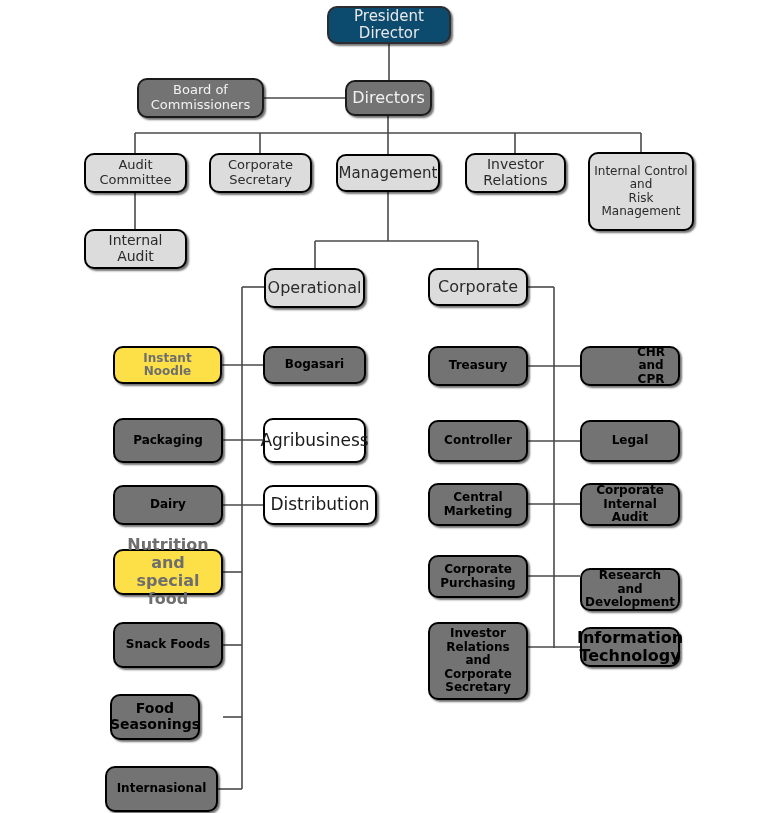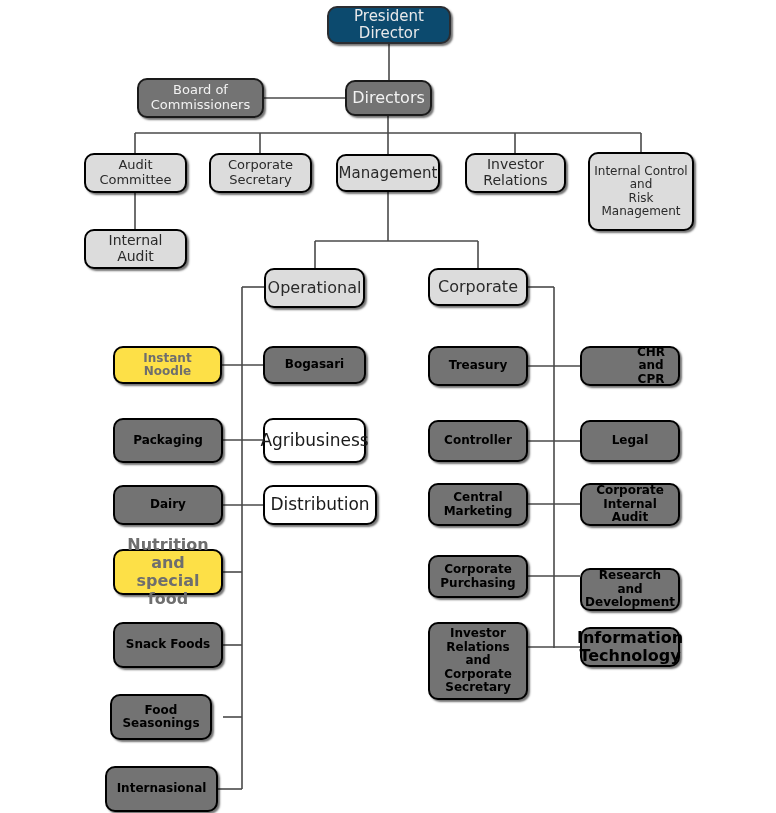--- a/index.html
+++ b/index.html
@@ -166,21 +166,21 @@
       </div>
       <div class="node v-white-plain" style="left: 263px; top: 485px; width: 114px; height: 40px; font-size: 17px;">
         <span class="txt">Distribution</span>
       </div>
       <div class="node v-white-thin" style="left: 113px; top: 549px; width: 110px; height: 46px; font-size: 16px;">
         <span class="txt">Nutrition and<br>special food</span>
       </div>
       <div class="node v-white-bold" style="left: 113px; top: 622px; width: 110px; height: 46px; font-size: 12px;">
         <span class="txt">Snack Foods</span>
       </div>
-      <div class="node v-white-bold" style="left: 110px; top: 694px; width: 102px; height: 46px; font-size: 12px;">
+      <div class="node v-white-bold" style="left: 110px; top: 694px; width: 90px; height: 46px; font-size: 14px;">
         <span class="txt">Food Seasonings</span>
       </div>
       <div class="node v-white-bold" style="left: 105px; top: 766px; width: 113px; height: 46px; font-size: 12px;">
         <span class="txt">Internasional</span>
       </div>
       <div class="node v-white-bold" style="left: 428px; top: 346px; width: 100px; height: 40px; font-size: 12px;">
         <span class="txt">Treasury</span>
       </div>
       <div class="node v-white-bold" style="left: 580px; top: 346px; width: 100px; height: 40px; font-size: 12px; padding-left: 46px;">
         <span class="txt">CHR and CPR</span>

